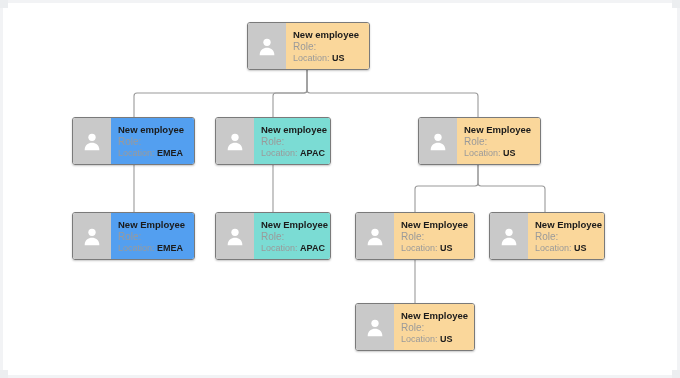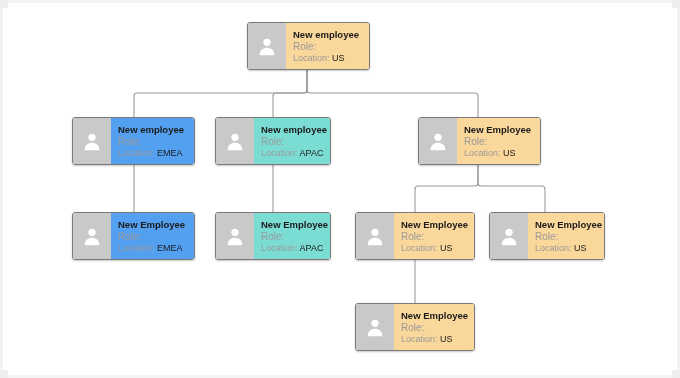--- a/index.html
+++ b/index.html
@@ -86,21 +86,21 @@
     color: #9a9a9a;
     white-space: nowrap;
   }
   .n-loc {
     font-size: 9px;
     color: #9a9a9a;
     white-space: nowrap;
   }
   .n-loc b {
     color: #1b1b1b;
-    font-weight: normal;
+    font-weight: bold;
     margin-top: 32px;
   }
 
   
   .c-orange .body { background: #fad79b; }
   .c-blue   .body { background: #539ff0; }
   .c-teal   .body { background: #7bdcd4; }
 </style>
 </head>
 <body>

